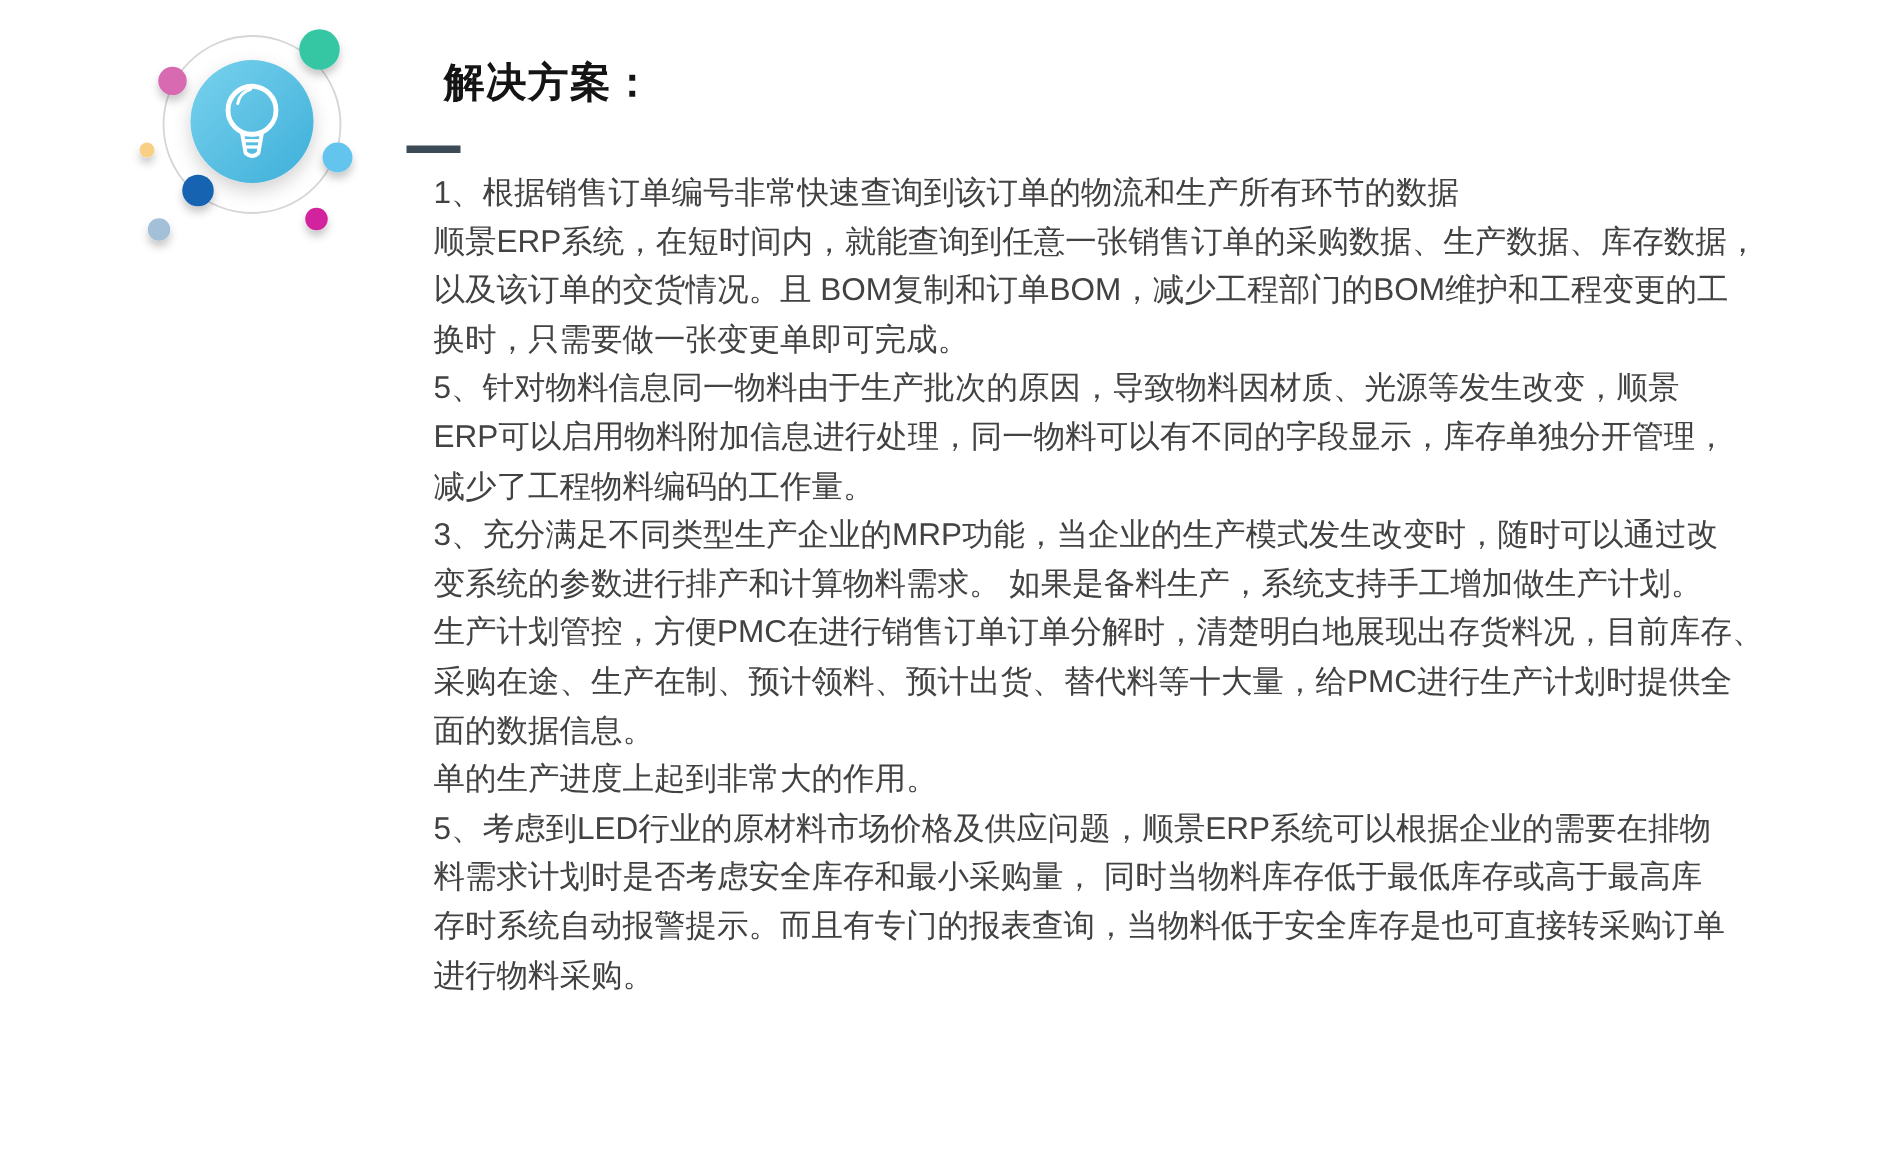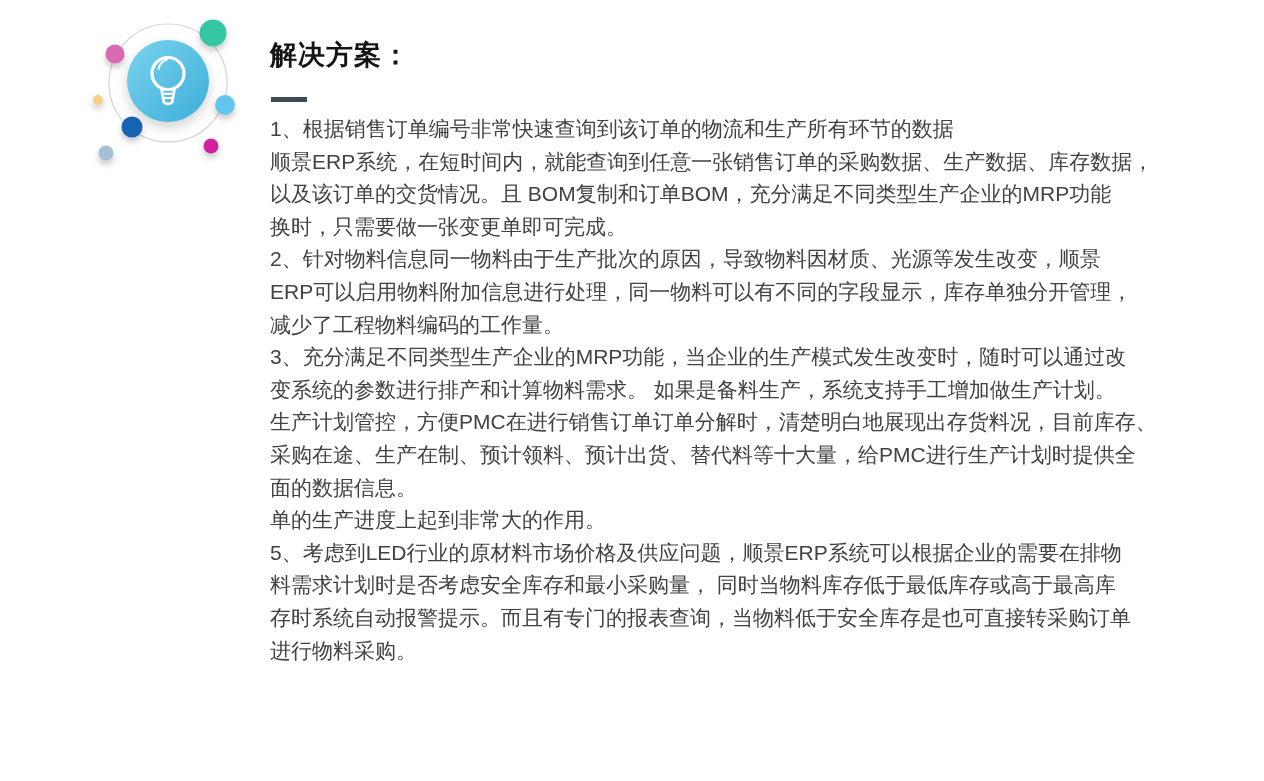--- a/index.html
+++ b/index.html
@@ -19,38 +19,40 @@
     position: absolute;
     left: 270px; top: 40px;
     width: 950px;
   }
   .heading {
     font-size: 27px;
     font-weight: 700;
     color: #141414;
     letter-spacing: 1px;
     line-height: 30px;
+    margin-left: 26px;
   }
   .divider {
     width: 36px; height: 5px;
     background: #3B4A55;
     margin-top: 27px;
     margin-left: 1px;
   }
   .body-text {
     margin-top: 11px;
     width: 940px;
     font-size: 21px;
     line-height: 32.6px;
     color: #424242;
   }
   .body-text .line {
     height: 32.6px;
     white-space: pre;
     overflow: visible;
+    margin-left: 19px;
   }
 </style>
 </head>
 <body>
 
 <div class="icon-wrap">
   <svg width="260" height="190" viewBox="0 0 260 190">
     <defs>
       <linearGradient id="mainGrad" x1="0" y1="0" x2="1" y2="1">
         <stop offset="0" stop-color="#79D2EE"></stop>
@@ -87,23 +89,23 @@
     </g>
   </svg>
 </div>
 
 <div class="content">
   <h2 class="heading">解决方案：</h2>
   <div class="divider"></div>
   <div class="body-text">
       <div class="line">1、根据销售订单编号非常快速查询到该订单的物流和生产所有环节的数据</div>
       <div class="line">顺景ERP系统，在短时间内，就能查询到任意一张销售订单的采购数据、生产数据、库存数据，</div>
-      <div class="line">以及该订单的交货情况。且 BOM复制和订单BOM，充分满足不同类型生产企业的MRP功能</div>
+      <div class="line">以及该订单的交货情况。且 BOM复制和订单BOM，减少工程部门的BOM维护和工程变更的工</div>
       <div class="line">换时，只需要做一张变更单即可完成。</div>
-      <div class="line">2、针对物料信息同一物料由于生产批次的原因，导致物料因材质、光源等发生改变，顺景</div>
+      <div class="line">5、针对物料信息同一物料由于生产批次的原因，导致物料因材质、光源等发生改变，顺景</div>
       <div class="line">ERP可以启用物料附加信息进行处理，同一物料可以有不同的字段显示，库存单独分开管理，</div>
       <div class="line">减少了工程物料编码的工作量。</div>
       <div class="line">3、充分满足不同类型生产企业的MRP功能，当企业的生产模式发生改变时，随时可以通过改</div>
       <div class="line">变系统的参数进行排产和计算物料需求。 如果是备料生产，系统支持手工增加做生产计划。</div>
       <div class="line">生产计划管控，方便PMC在进行销售订单订单分解时，清楚明白地展现出存货料况，目前库存、</div>
       <div class="line">采购在途、生产在制、预计领料、预计出货、替代料等十大量，给PMC进行生产计划时提供全</div>
       <div class="line">面的数据信息。</div>
       <div class="line">单的生产进度上起到非常大的作用。</div>
       <div class="line">5、考虑到LED行业的原材料市场价格及供应问题，顺景ERP系统可以根据企业的需要在排物</div>
       <div class="line">料需求计划时是否考虑安全库存和最小采购量， 同时当物料库存低于最低库存或高于最高库</div>

